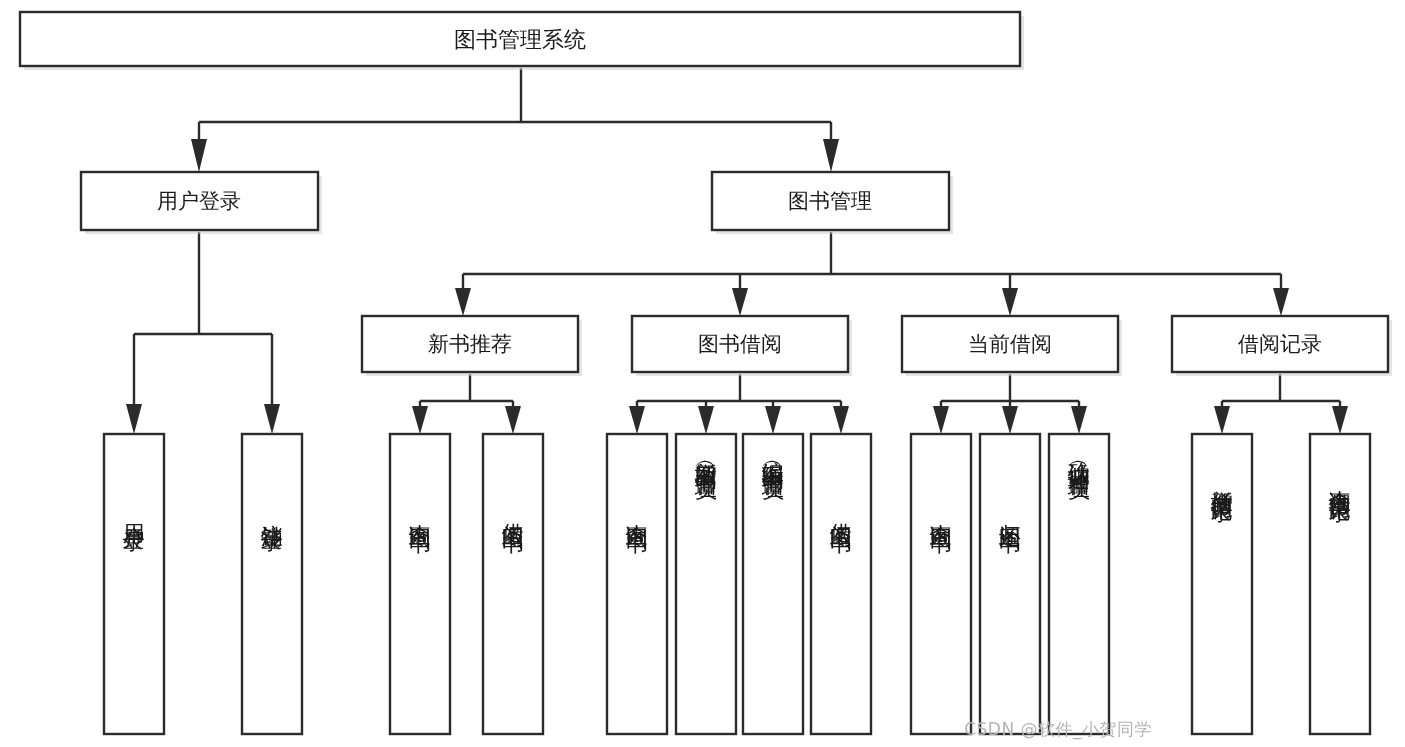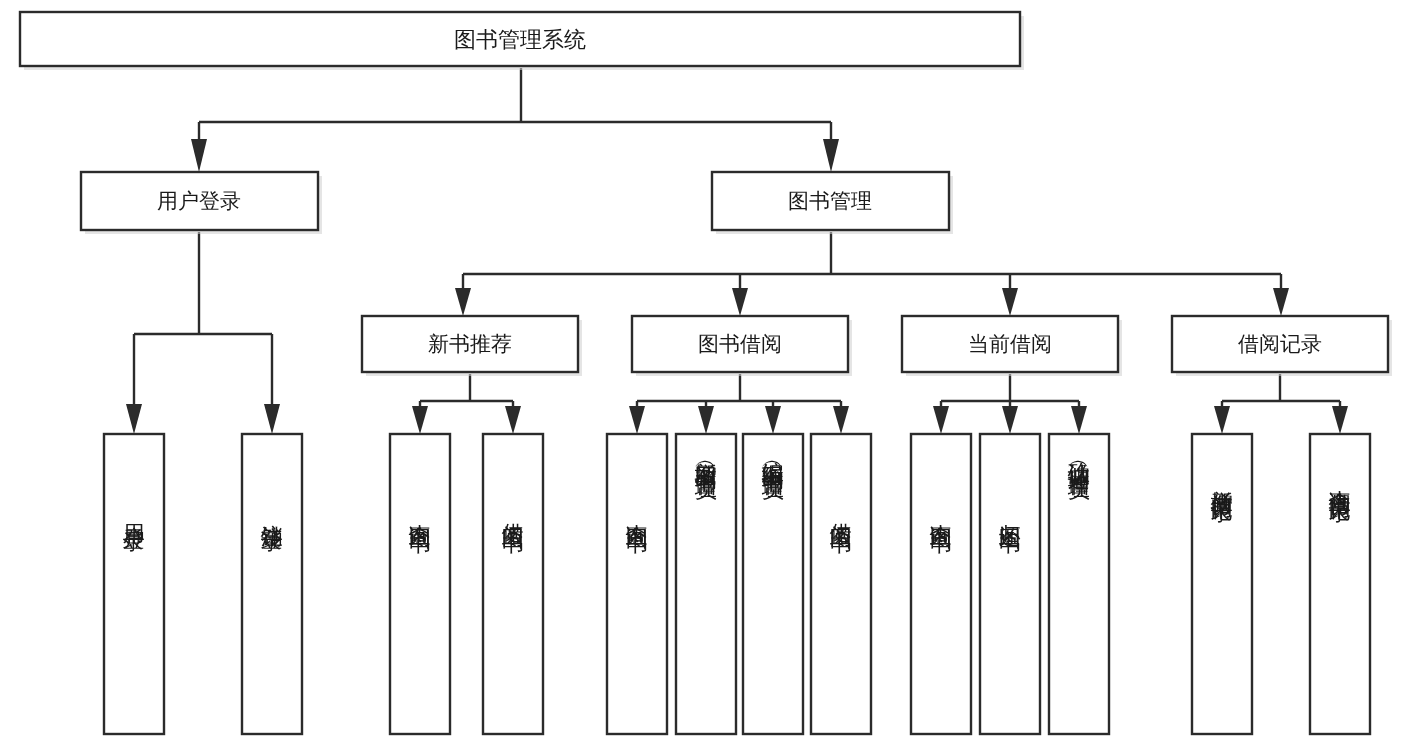--- a/index.html
+++ b/index.html
@@ -241,13 +241,14 @@
     <span class="leaf-label" style="margin-top:10px;">确认归还（管理员）</span>
   </div>
 
   <div class="leaf-label-wrap" style="left:1192px; top:434px; width:60px; height:300px;">
     <span class="leaf-label" style="margin-top:38px;">新增借阅记录</span>
   </div>
   <div class="leaf-label-wrap" style="left:1310px; top:434px; width:60px; height:300px;">
     <span class="leaf-label" style="margin-top:38px;">查询借阅记录</span>
   </div>
 
+  <div class="watermark">CSDN @软件_小贺同学</div>
 </div>
 
 </body></html>

